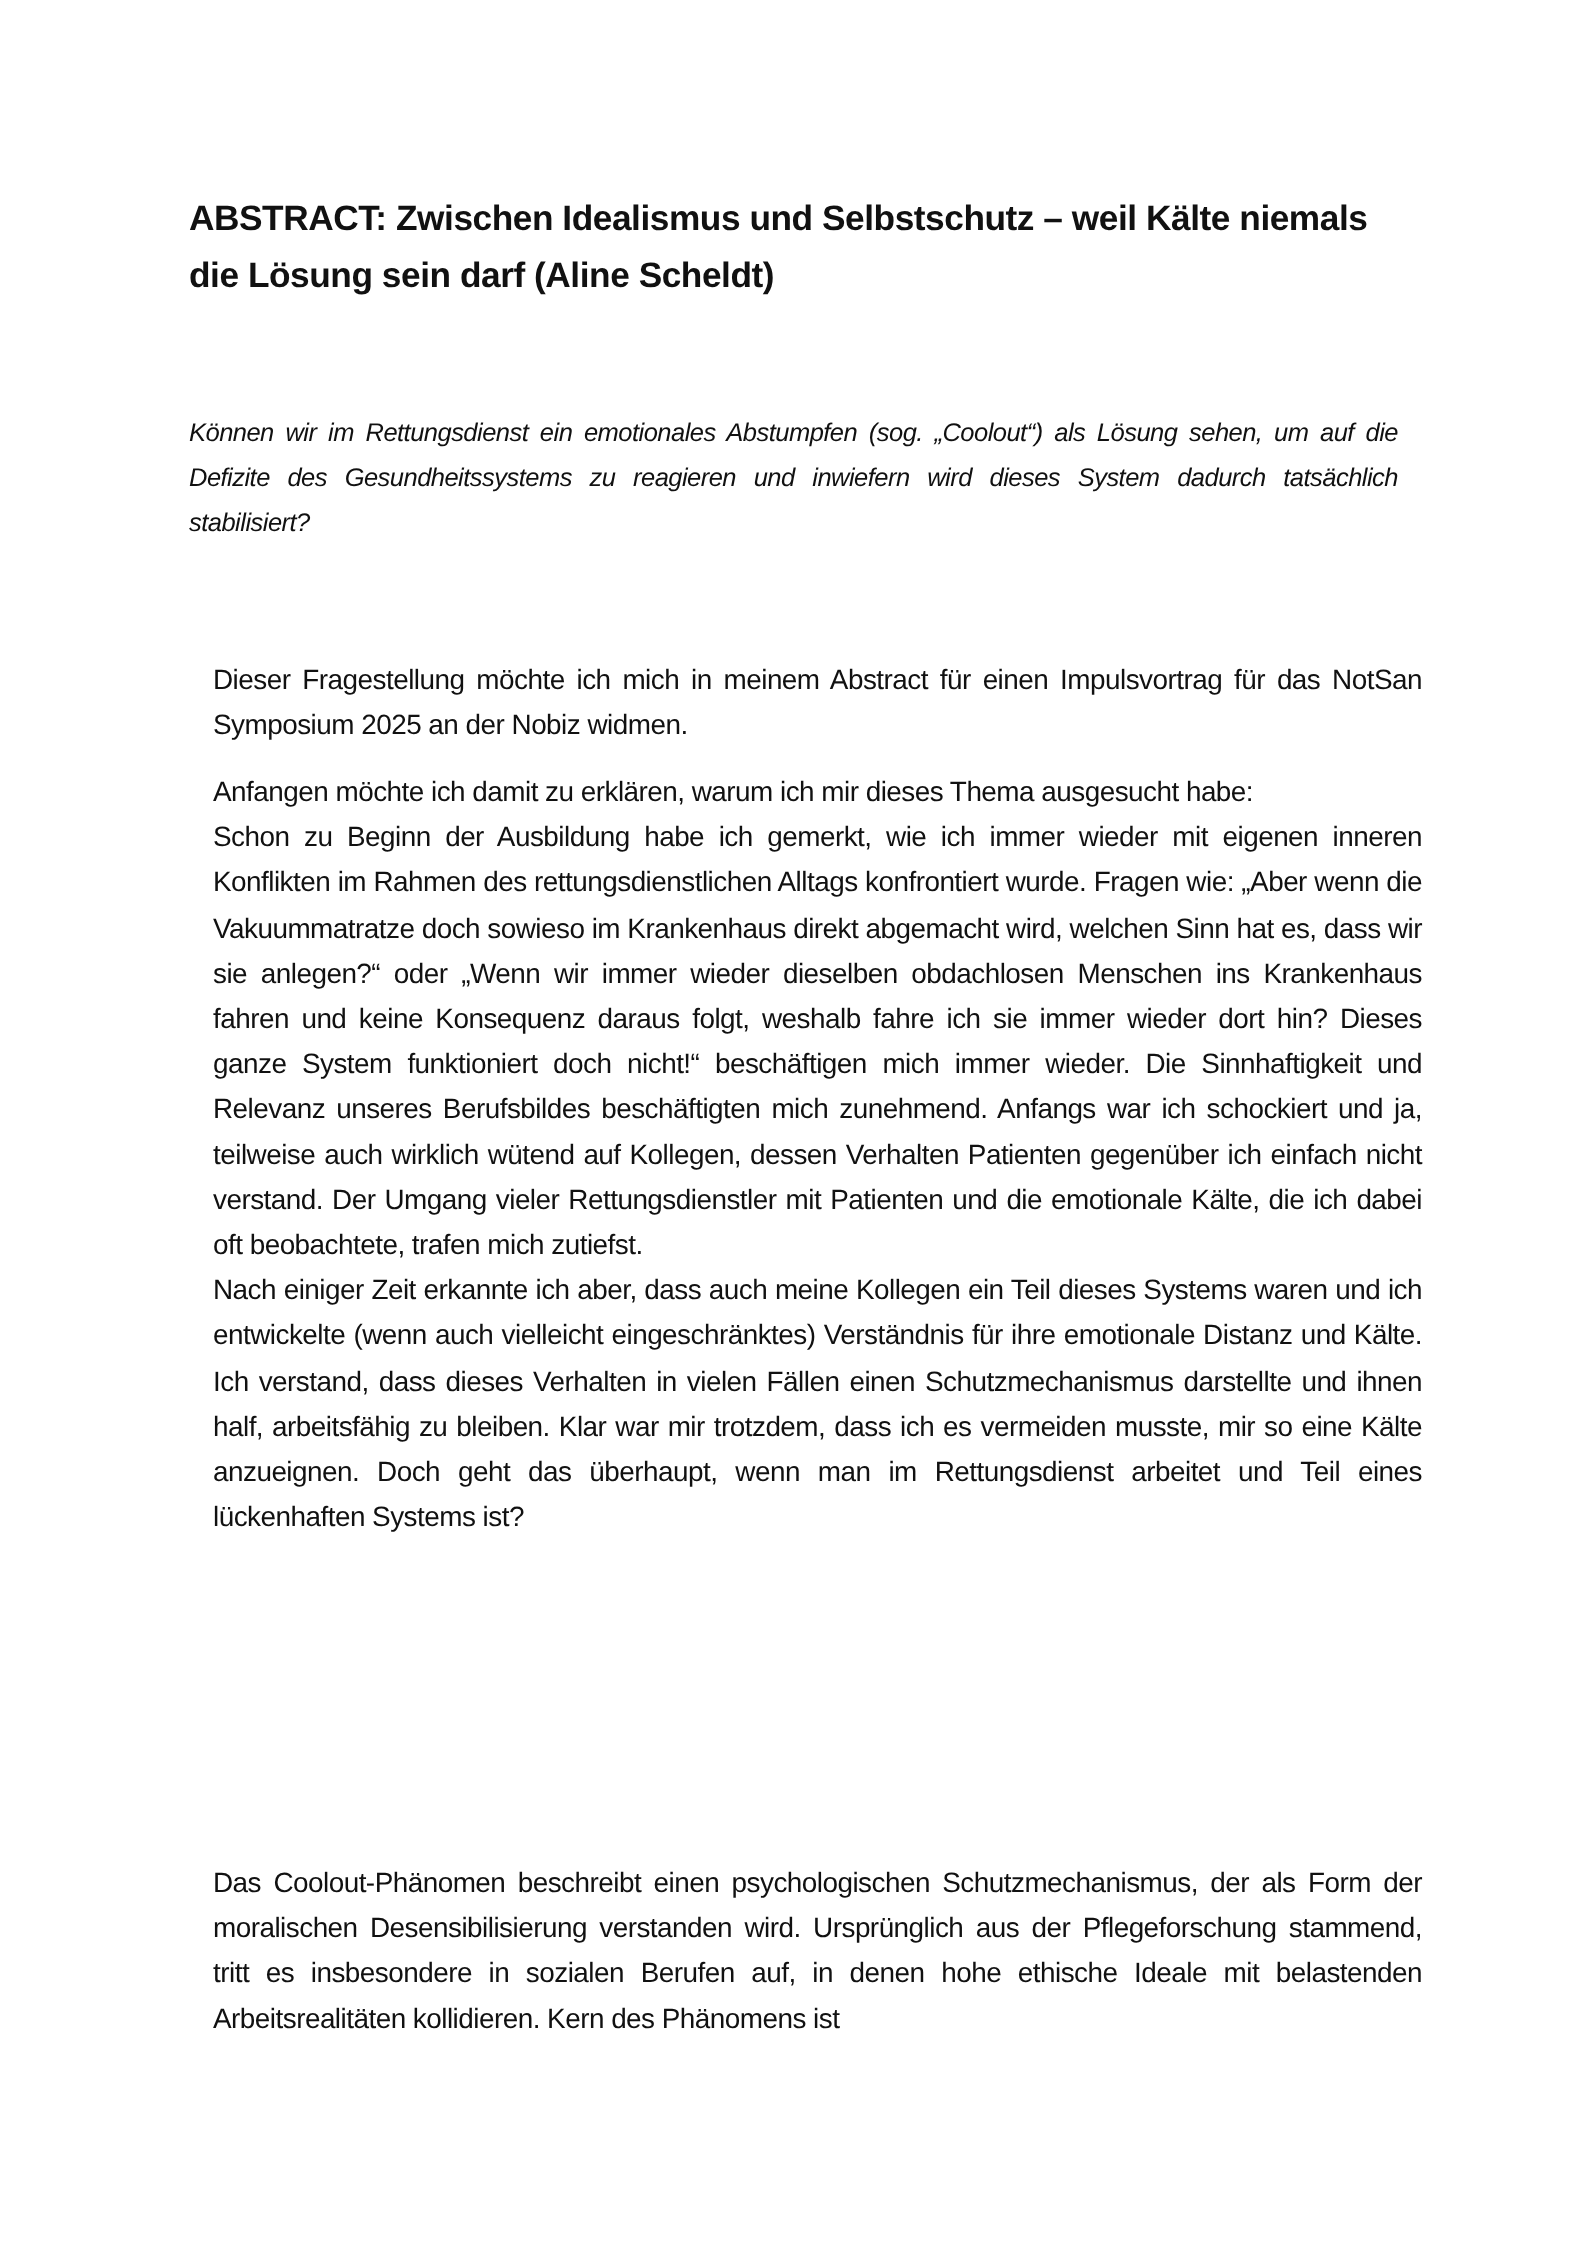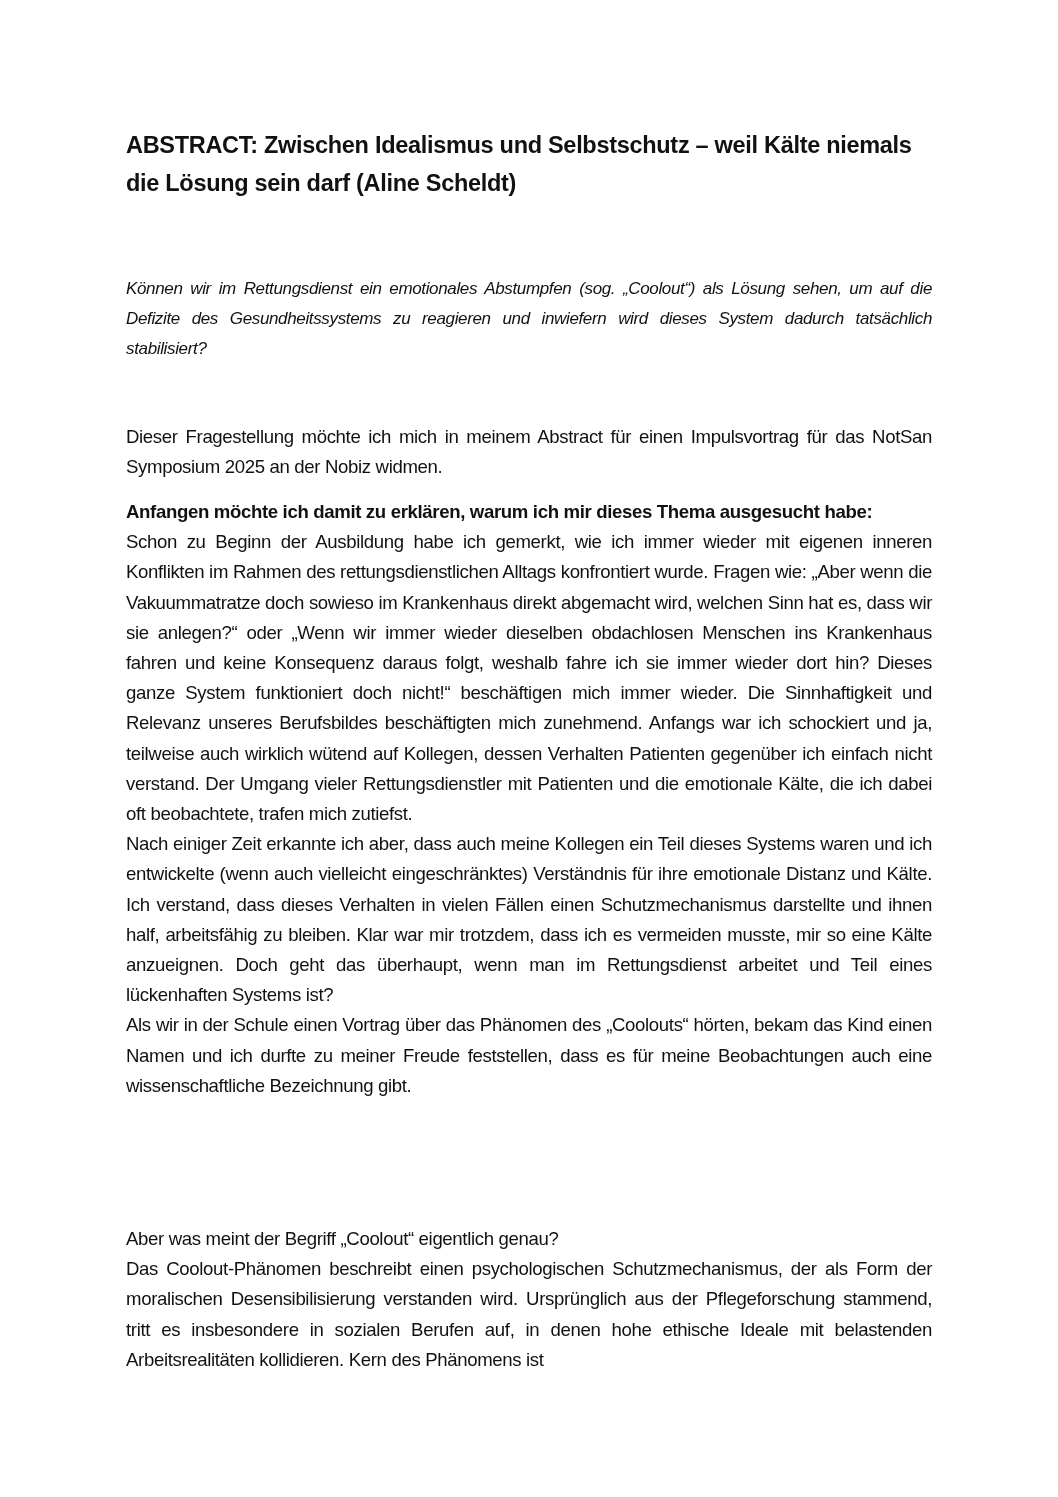--- a/index.html
+++ b/index.html
@@ -50,43 +50,41 @@
       margin: 0;
       letter-spacing: -0.35px;
     }
     .para {
       position: absolute;
       left: 0;
       width: 806px;
       font-size: 18.6px;
       line-height: 30.2px;
       text-align: justify;
-      margin: 0;
+      margin: 16px;
       letter-spacing: -0.35px;
     }
     #p-intro { top: 422px; }
     #p-main { top: 497px; }
     #p-coolout { top: 1224px; }
   </style>
 </head>
 <body>
 
 <div class="page">
 
   <h1 class="title"><span class="bold">ABSTRACT: Zwischen Idealismus und Selbstschutz – weil Kälte niemals die Lösung sein darf</span> <span class="author">(Aline Scheldt)</span></h1>
 
   <p class="question">Können wir im Rettungsdienst ein emotionales Abstumpfen (sog. „Coolout“) als Lösung sehen, um auf die Defizite des Gesundheitssystems zu reagieren und inwiefern wird dieses System dadurch tatsächlich stabilisiert?</p>
 
   <p class="para" id="p-intro">Dieser Fragestellung möchte ich mich in meinem Abstract für einen Impulsvortrag für das NotSan Symposium 2025 an der Nobiz widmen.</p>
 
   <div class="para" id="p-main">
-    <p style="margin:0 0 0 0;font-weight:bold;">Anfangen möchte ich damit zu erklären, warum ich mir dieses Thema ausgesucht habe:</p>
+    <p style="margin:0 0 0 0;">Anfangen möchte ich damit zu erklären, warum ich mir dieses Thema ausgesucht habe:</p>
     <p style="margin:0;">Schon zu Beginn der Ausbildung habe ich gemerkt, wie ich immer wieder mit eigenen inneren Konflikten im Rahmen des rettungsdienstlichen Alltags konfrontiert wurde. Fragen wie: „Aber wenn die Vakuummatratze doch sowieso im Krankenhaus direkt abgemacht wird, welchen Sinn hat es, dass wir sie anlegen?“ oder „Wenn wir immer wieder dieselben obdachlosen Menschen ins Krankenhaus fahren und keine Konsequenz daraus folgt, weshalb fahre ich sie immer wieder dort hin? Dieses ganze System funktioniert doch nicht!“ beschäftigen mich immer wieder. Die Sinnhaftigkeit und Relevanz unseres Berufsbildes beschäftigten mich zunehmend. Anfangs war ich schockiert und ja, teilweise auch wirklich wütend auf Kollegen, dessen Verhalten Patienten gegenüber ich einfach nicht verstand. Der Umgang vieler Rettungsdienstler mit Patienten und die emotionale Kälte, die ich dabei oft beobachtete, trafen mich zutiefst.</p>
     <p style="margin:0;">Nach einiger Zeit erkannte ich aber, dass auch meine Kollegen ein Teil dieses Systems waren und ich entwickelte (wenn auch vielleicht eingeschränktes) Verständnis für ihre emotionale Distanz und Kälte. Ich verstand, dass dieses Verhalten in vielen Fällen einen Schutzmechanismus darstellte und ihnen half, arbeitsfähig zu bleiben. Klar war mir trotzdem, dass ich es vermeiden musste, mir so eine Kälte anzueignen. Doch geht das überhaupt, wenn man im Rettungsdienst arbeitet und Teil eines lückenhaften Systems ist?</p>
-    <p style="margin:0;">Als wir in der Schule einen Vortrag über das Phänomen des „Coolouts“ hörten, bekam das Kind einen Namen und ich durfte zu meiner Freude feststellen, dass es für meine Beobachtungen auch eine wissenschaftliche Bezeichnung gibt.</p>
   </div>
 
   <div class="para" id="p-coolout">
-    <p style="margin:0;text-align:left;">Aber was meint der Begriff „Coolout“ eigentlich genau?</p>
     <p style="margin:0;">Das Coolout-Phänomen beschreibt einen psychologischen Schutzmechanismus, der als Form der moralischen Desensibilisierung verstanden wird. Ursprünglich aus der Pflegeforschung stammend, tritt es insbesondere in sozialen Berufen auf, in denen hohe ethische Ideale mit belastenden Arbeitsrealitäten kollidieren. Kern des Phänomens ist</p>
   </div>
 
 </div>
 
 </body></html>

